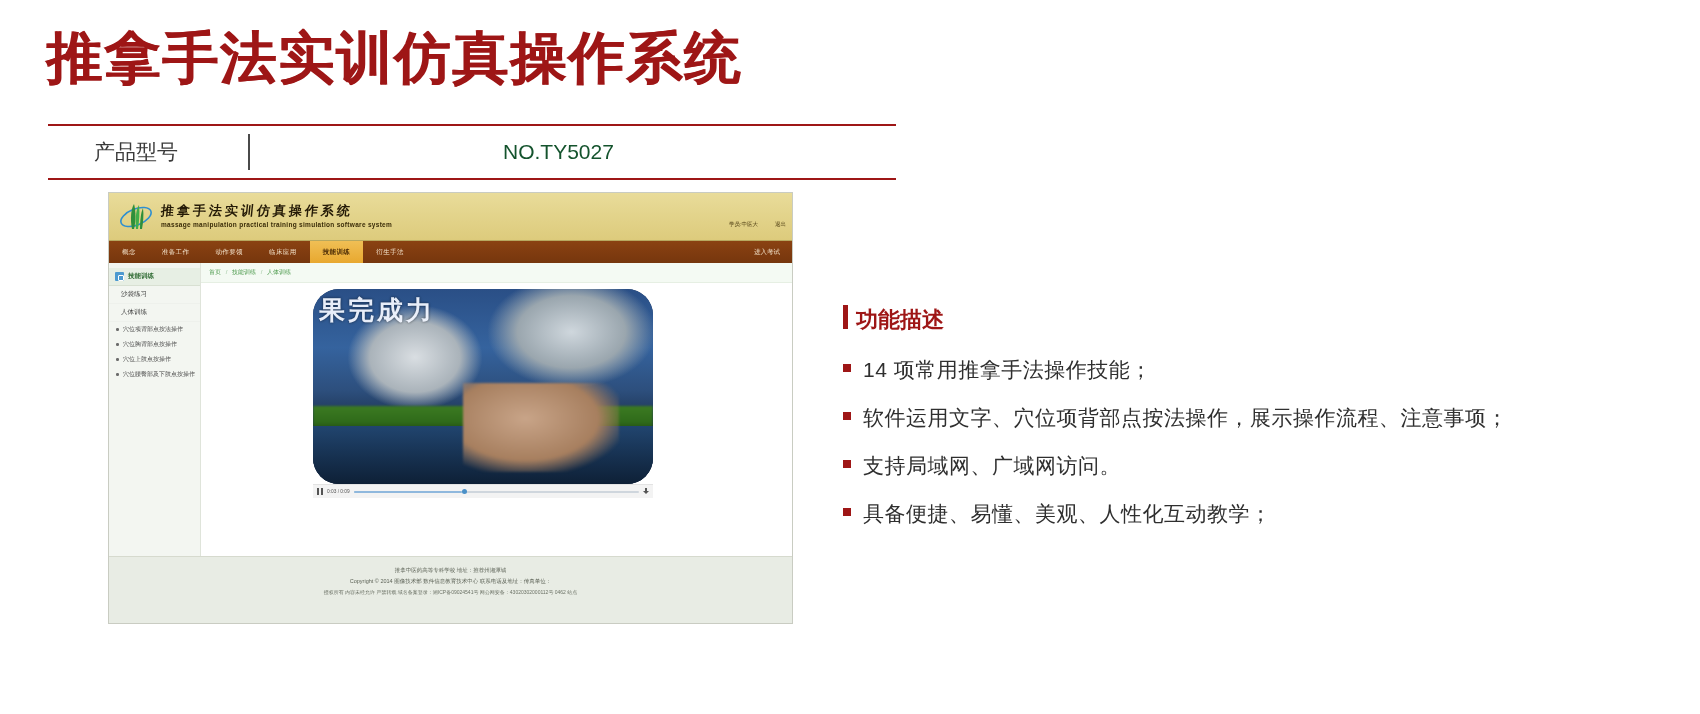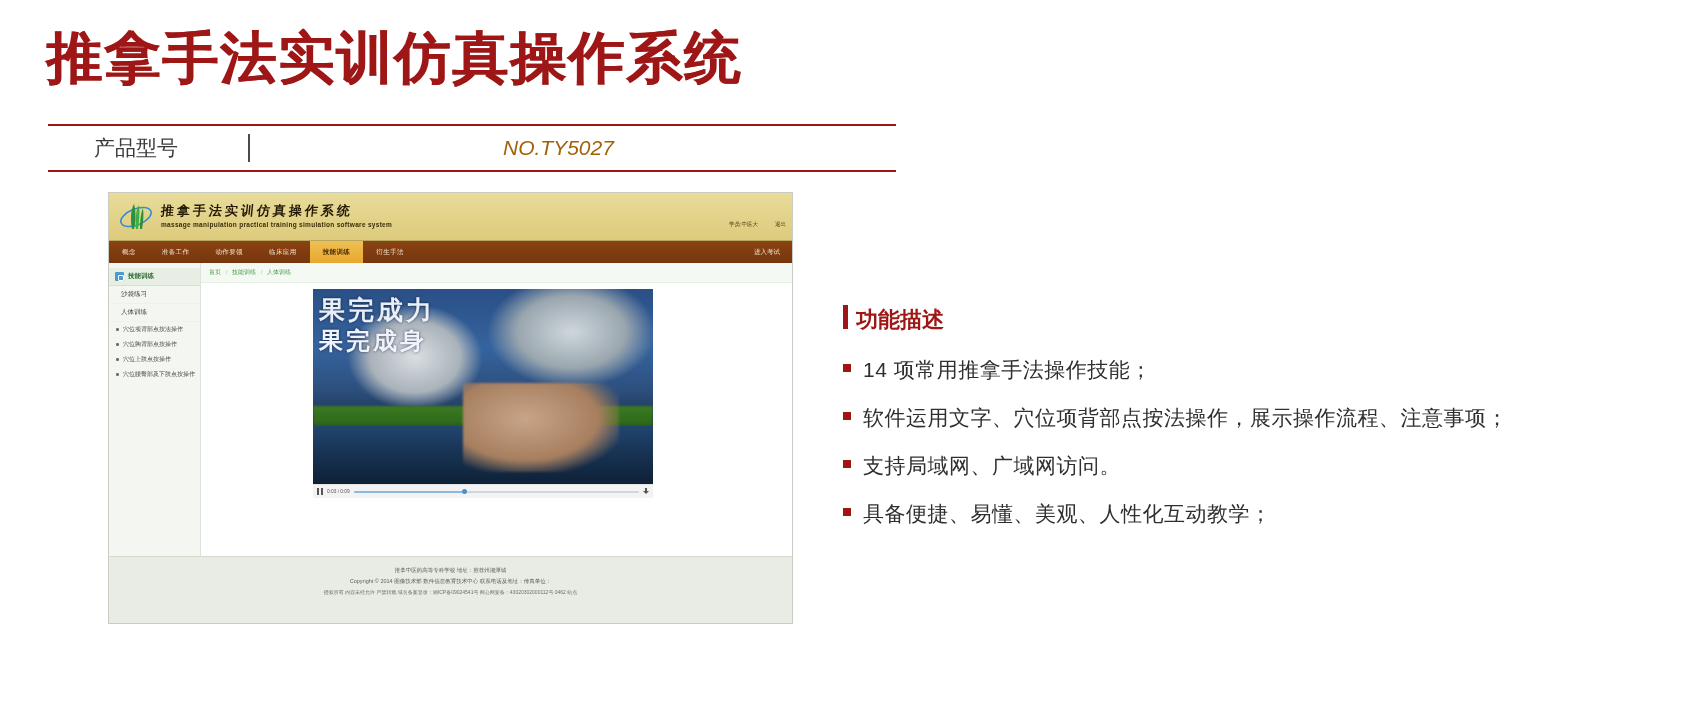--- a/index.html
+++ b/index.html
@@ -25,32 +25,32 @@
 
   
   .model-bar{
     position:absolute;left:48px;top:124px;width:848px;
   }
   .model-rule{
     height:2px;background:#9e1616;width:100%;
   }
   .model-rule.bottom{margin-top:0;}
   .model-row{
-    height:44px;display:flex;align-items:center;
+    height:52px;display:flex;align-items:center;
     position:relative;
     text-align:center;
   }
   .model-label{
     font-size:21px;color:#3a3a3a;margin-left:46px;white-space:nowrap;
   }
   .model-sep{
     position:absolute;left:200px;top:8px;bottom:8px;width:2px;background:#4a4a4a;
   }
   .model-value{
-    position:absolute;left:455px;font-size:21px;color:#a16207;white-space:nowrap;font-style:italic;
+    position:absolute;left:455px;font-size:21px;color:#14532d;white-space:nowrap;
   }
 
   
   .shot{
     position:absolute;left:108px;top:192px;width:685px;height:432px;
     background:#e9ece4;
     border:1px solid #c9ccc2;
     box-sizing:border-box;
     overflow:hidden;
     font-size:5px;
@@ -143,21 +143,21 @@
   
   .app-main{flex:1;position:relative;background:#ffffff;}
   .crumb{
     padding:5px 8px;font-size:6px;color:#4c9a4c;white-space:nowrap;
     background:#f4faf3;border-bottom:1px solid #e6efe3;
   }
   .crumb .sep{color:#9fc79f;padding:0 3px;}
 
   .video-wrap{
     position:absolute;left:112px;top:26px;width:340px;height:195px;
-    background:#15305a;overflow:hidden;
+    background:#15305a;overflow:hidden;border-radius:26px;
   }
   .video-pic{position:absolute;inset:0;
     background:
       radial-gradient(ellipse 120px 80px at 76% 22%, #cfd7dd 0%, #9aa6ae 45%, rgba(154,166,174,0) 70%),
       radial-gradient(ellipse 90px 70px at 30% 35%, #d9dee2 0%, #aab3ba 50%, rgba(170,179,186,0) 75%),
       linear-gradient(180deg,#2a4f86 0%,#35639e 30%,#2d4f7d 52%,#1b2f4b 70%,#152437 100%);
   }
   .video-grass{
     position:absolute;left:0;right:0;top:60%;height:14%;
     background:linear-gradient(180deg,#3c7a22 0%,#2f6b1a 60%,#1d3f12 100%);
@@ -307,21 +307,20 @@
         <span class="sep">/</span>
         <span>人体训练</span>
       </div>
 
       <div class="video-wrap">
         <div class="video-pic"></div>
         <div class="video-grass"></div>
         <div class="video-mat"></div>
         <div class="video-hand"></div>
         <div class="video-cap">果完成力</div>
-        <div class="video-cap2">果完成身</div>
       </div>
 
       <div class="vctrl">
         <span class="vc-play"></span>
         <span class="vc-time">0:03 / 0:09</span>
         <span class="vc-bar">
           <span class="fill"></span>
           <span class="knob"></span>
         </span>
         <span class="vc-dl"></span>

